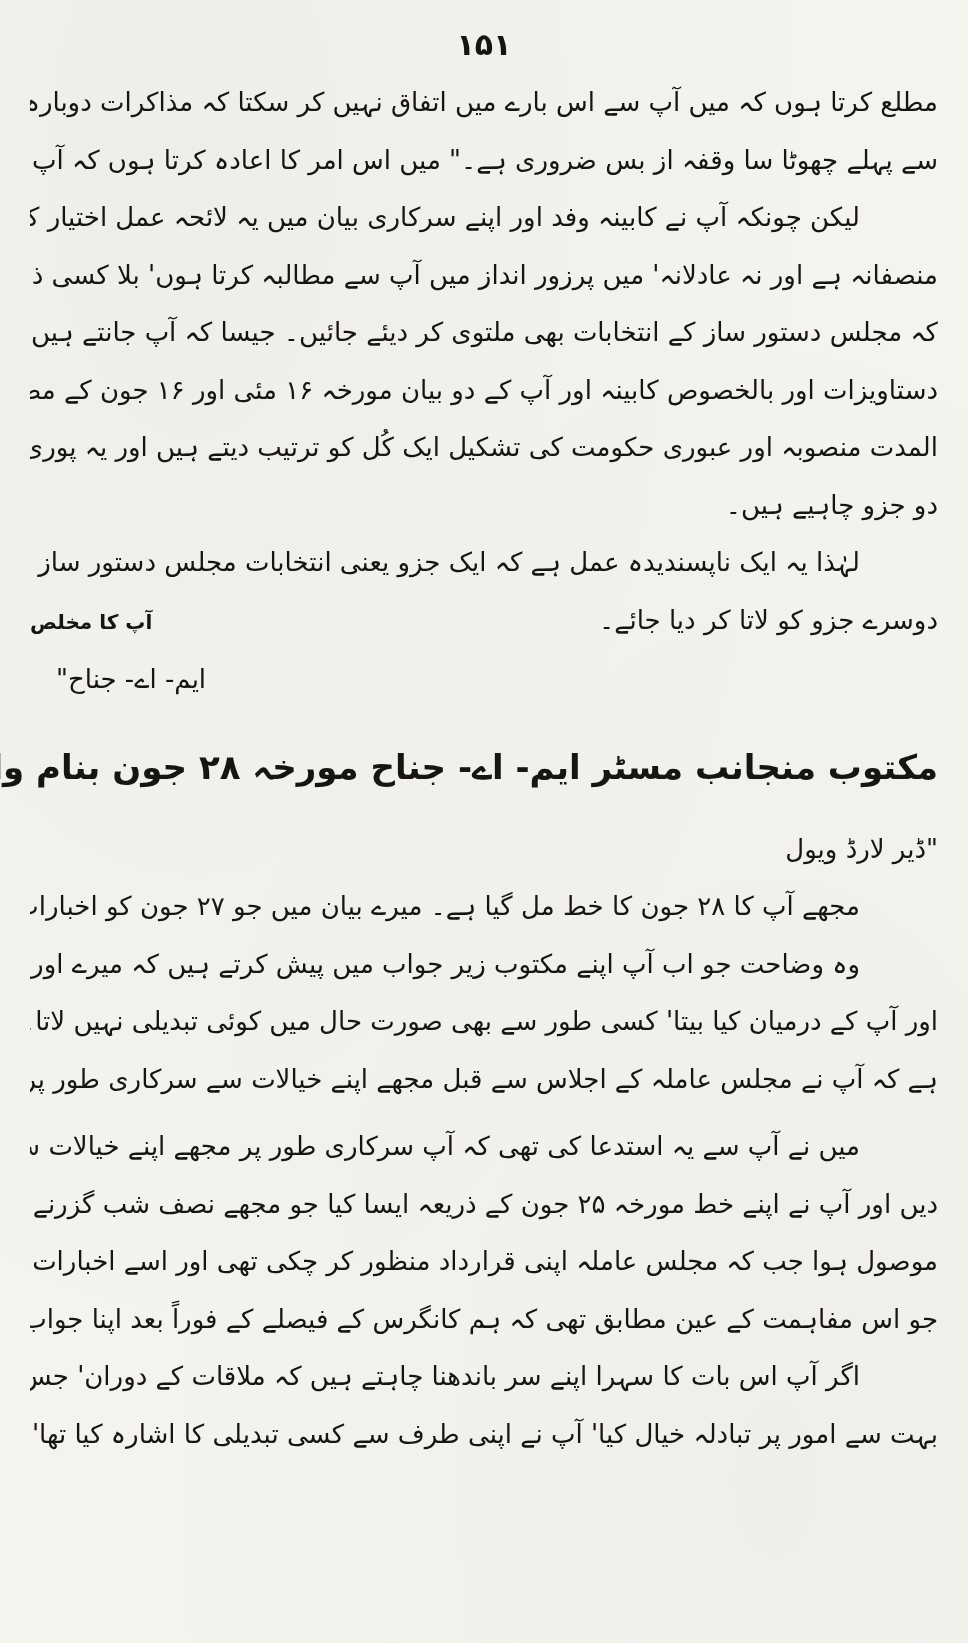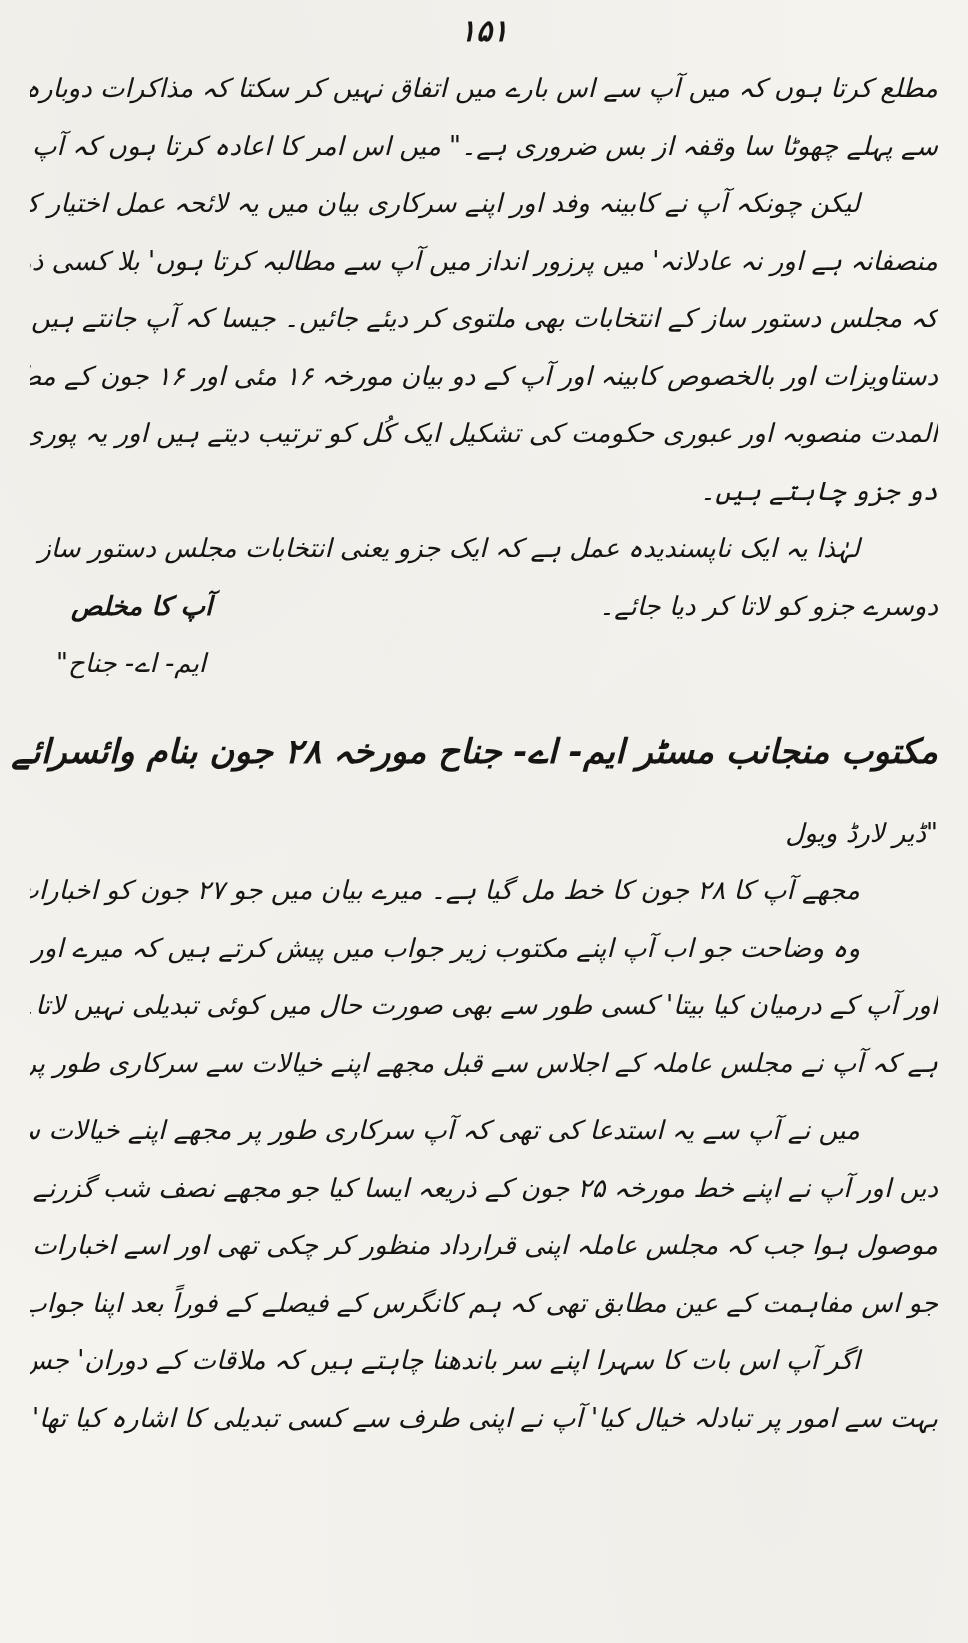--- a/index.html
+++ b/index.html
@@ -5,28 +5,27 @@
   html,body{margin:0;padding:0;}
   body{
     width:968px;height:1643px;
     background:#f3f2ed;
     overflow:hidden;
   }
   .page{
     direction:rtl;
     font-family:"DejaVu Sans",sans-serif;
     color:#171513;
-    padding:8px 30px 0 30px;
+    padding:22px 30px 0 30px;
     box-sizing:border-box;
     width:968px;height:1643px;
     background:
       radial-gradient(ellipse at 20% 10%, rgba(0,0,0,0.025), transparent 60%),
       radial-gradient(ellipse at 80% 90%, rgba(0,0,0,0.02), transparent 60%),
       #f4f3ee;
-    font-style: italic;
   }
   .pagenum{
     text-align:center;
     font-weight:bold;
     font-size:30px;
     line-height:46px;
     letter-spacing:2px;
     margin-bottom:6px;
   }
   .line{
@@ -36,25 +35,24 @@
     white-space:nowrap;
     overflow:hidden;
   }
   .indent{padding-right:78px;}
   .sigrow{
     display:flex;
     justify-content:space-between;
     align-items:baseline;
   }
   .sigrow .closing{
-    font-size:26px;
+    font-size:20px;
     line-height:57.5px;
     font-weight:600;
     white-space:nowrap;
-    margin-left:41px;
   }
   .signame{
     direction:rtl;
     text-align:left;
     padding-left:26px;
     font-size:26px;
     line-height:57.5px;
     white-space:nowrap;
   }
   .heading{
@@ -81,21 +79,21 @@
   <div class="pagenum">۱۵۱</div>
 
   <div>
     <div class="line">مطلع کرتا ہوں کہ میں آپ سے اس بارے میں اتفاق نہیں کر سکتا کہ مذاکرات دوبارہ شروع کرنے</div>
     <div class="line">سے پہلے چھوٹا سا وقفہ از بس ضروری ہے۔" میں اس امر کا اعادہ کرتا ہوں کہ آپ کو ۱۶ جون کے</div>
     <div class="line indent">لیکن چونکہ آپ نے کابینہ وفد اور اپنے سرکاری بیان میں یہ لائحہ عمل اختیار کیا ہے' جو نہ</div>
     <div class="line">منصفانہ ہے اور نہ عادلانہ' میں پرزور انداز میں آپ سے مطالبہ کرتا ہوں' بلا کسی ذمہ داری کے'</div>
     <div class="line">کہ مجلس دستور ساز کے انتخابات بھی ملتوی کر دیئے جائیں۔ جیسا کہ آپ جانتے ہیں کہ جملہ متعلقہ</div>
     <div class="line">دستاویزات اور بالخصوص کابینہ اور آپ کے دو بیان مورخہ ۱۶ مئی اور ۱۶ جون کے مطابق طویل</div>
     <div class="line">المدت منصوبہ اور عبوری حکومت کی تشکیل ایک کُل کو ترتیب دیتے ہیں اور یہ پوری اسکیم کے</div>
-    <div class="line">دو جزو چاہتے ہیں۔</div>
+    <div class="line">دو جزو چاہیے ہیں۔</div>
     <div class="line indent">لہٰذا یہ ایک ناپسندیدہ عمل ہے کہ ایک جزو یعنی انتخابات مجلس دستور ساز پر کارروائی ہو اور</div>
 
     <div class="sigrow">
       <div class="line">دوسرے جزو کو لاتا کر دیا جائے۔</div>
       <div class="closing">آپ کا مخلص</div>
     </div>
     <div class="signame">ایم- اے- جناح"</div>
   </div>
 
   <div class="heading">مکتوب منجانب مسٹر ایم- اے- جناح مورخہ ۲۸ جون بنام وائسرائے</div>

